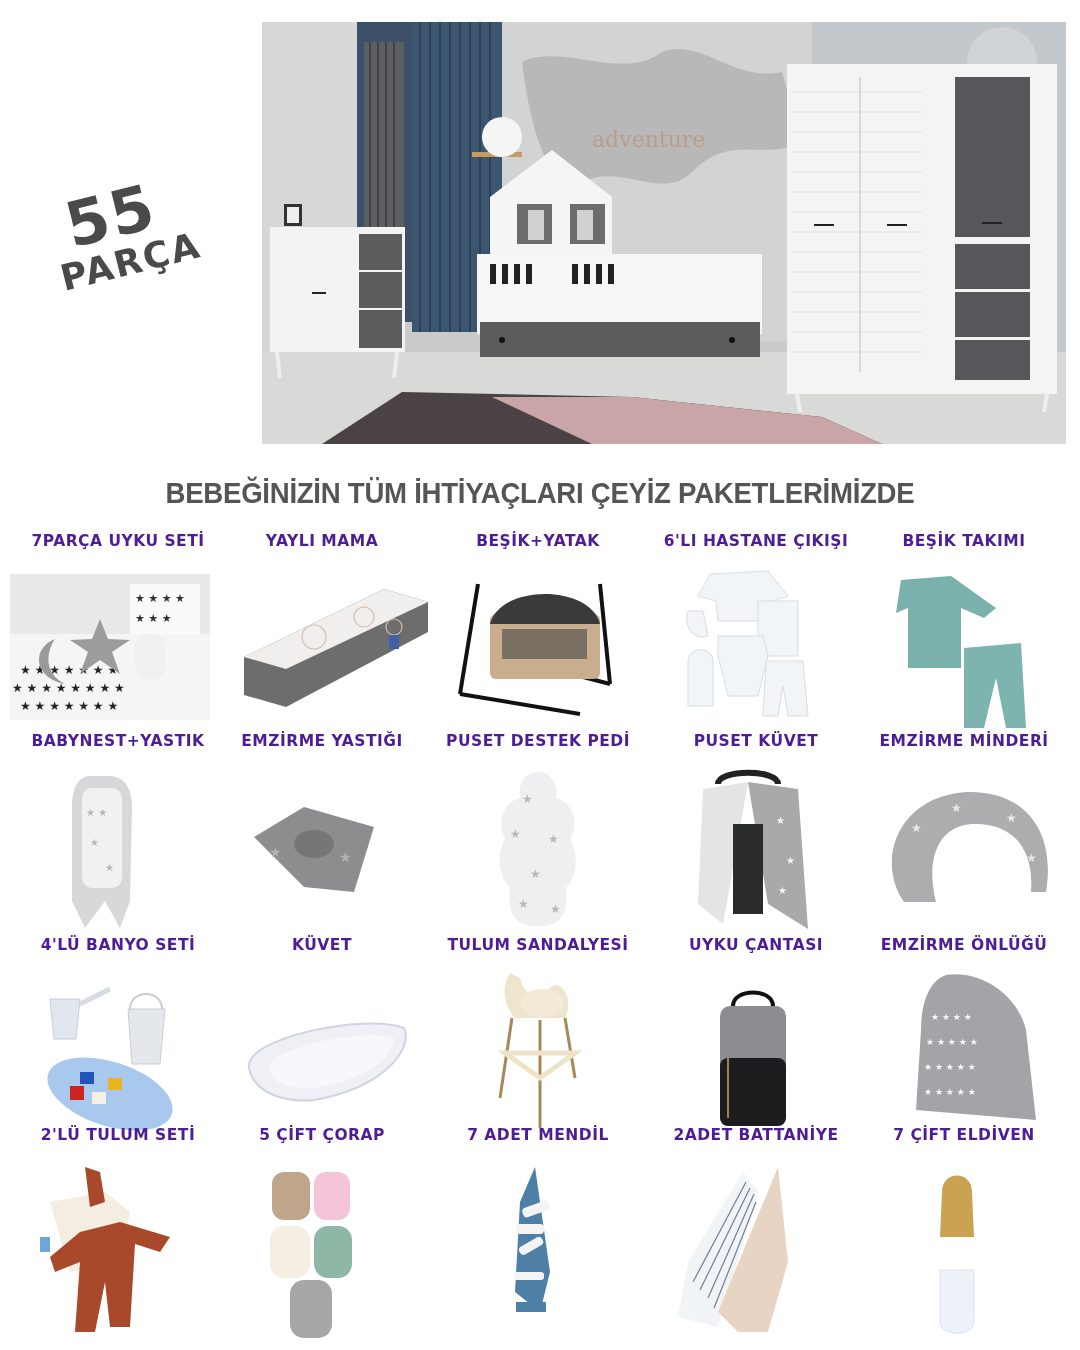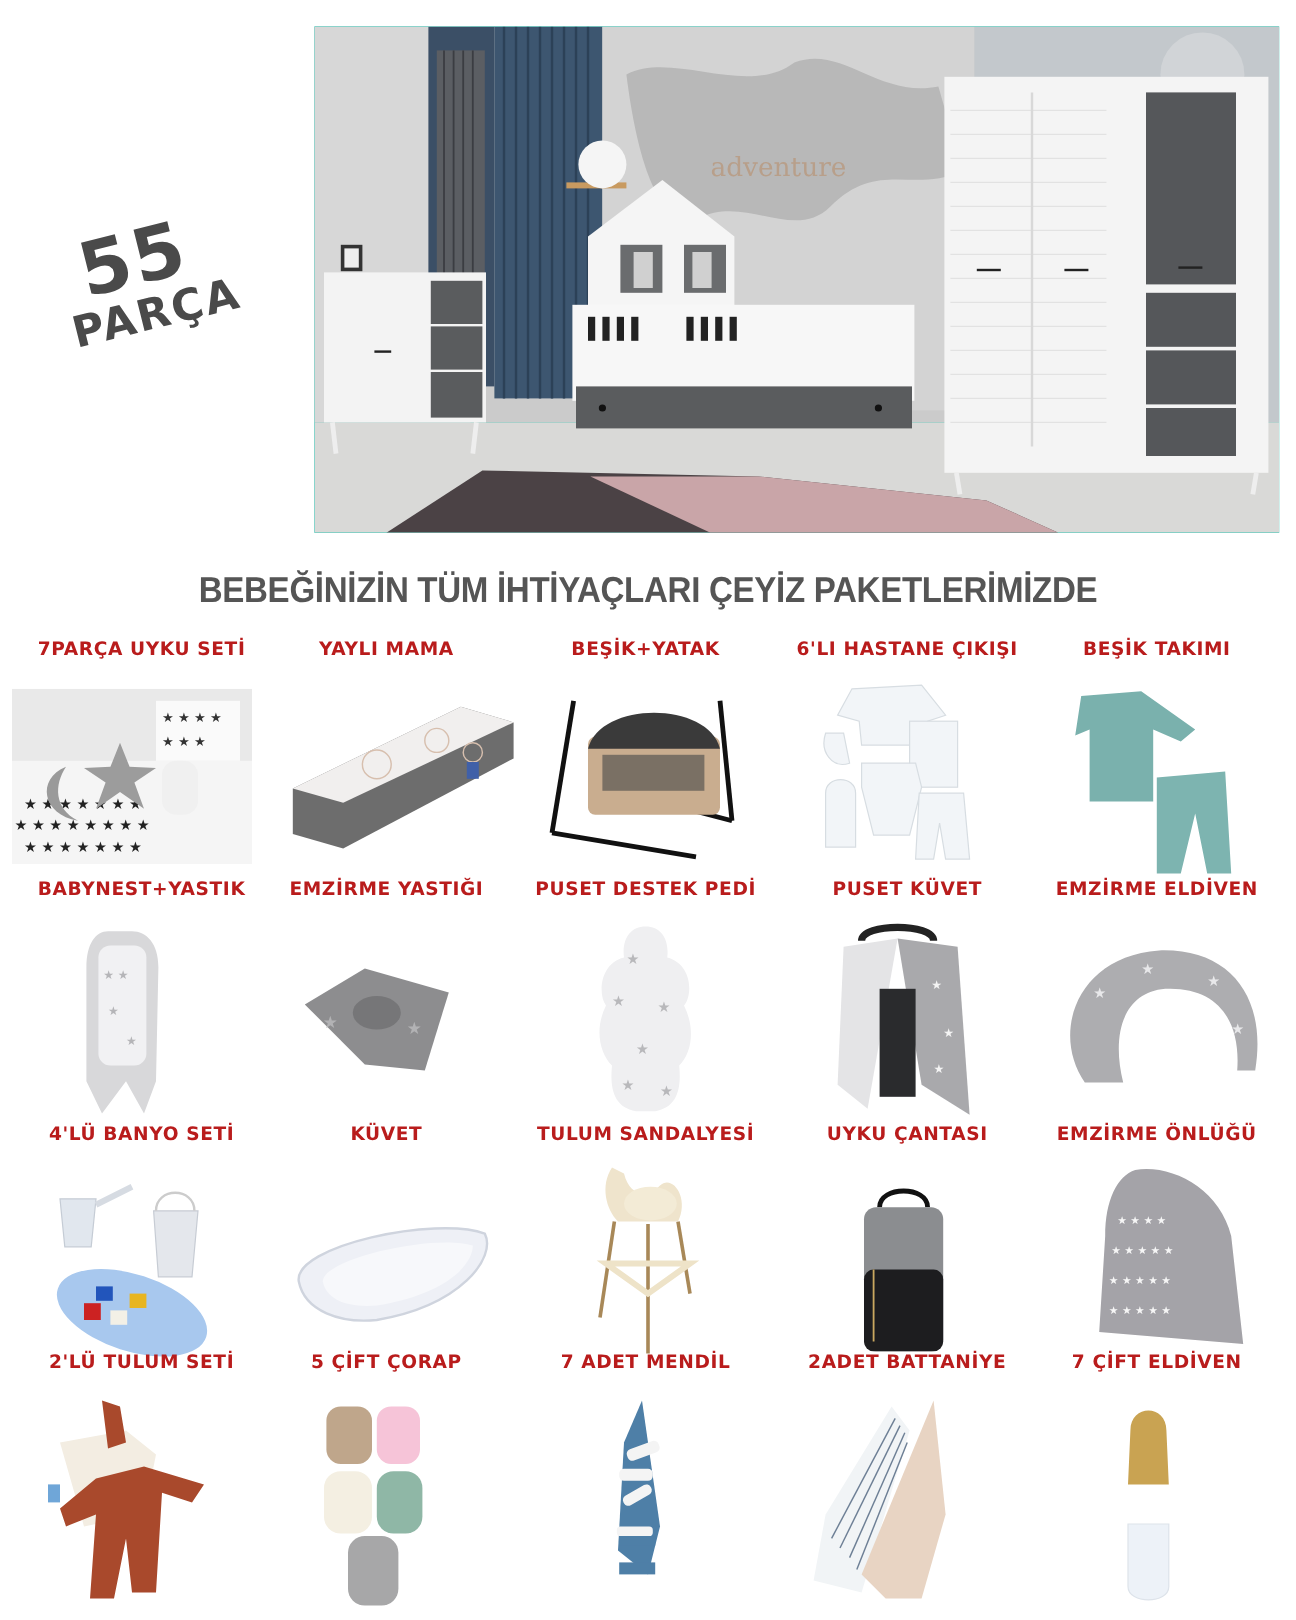--- a/index.html
+++ b/index.html
@@ -5,30 +5,30 @@
   * { box-sizing: border-box; margin: 0; padding: 0; }
   html, body { width: 1080px; height: 1350px; background: #ffffff; overflow: hidden; }
   body { position: relative; font-family: "DejaVu Sans", sans-serif; color: #4a4a4a; }
 
   
   .badge { position: absolute; left: 55px; top: 178px; width: 180px; height: 130px; transform: rotate(-14deg); transform-origin: center; }
   .badge-num { position: absolute; left: 18px; top: 0; font-family: "DejaVu Sans", sans-serif; font-weight: 900; font-size: 62px; letter-spacing: 2px; color: #4a4a4a; line-height: 1; }
   .badge-word { position: absolute; left: 0; top: 62px; font-family: "DejaVu Sans", sans-serif; font-weight: 900; font-size: 36px; letter-spacing: 2px; color: #4a4a4a; line-height: 1; }
 
   
-  .hero { position: absolute; left: 262px; top: 22px; width: 804px; height: 422px; overflow: hidden; background: #14b8a6; }
+  .hero { position: absolute; left: 262px; top: 22px; width: 804px; height: 422px; overflow: hidden; background: #e5e5e5; }
 
   
   .headline { position: absolute; left: 0; top: 476px; width: 1080px; text-align: center; font-family: "Liberation Sans", sans-serif; font-weight: 700; font-size: 30px; color: #555555; letter-spacing: -0.3px; transform: scaleX(0.92); }
 
   
   .grid { position: absolute; left: 0; top: 532px; width: 1080px; }
   .row { position: absolute; left: 0; width: 1080px; }
   .cell { position: absolute; width: 216px; }
-  .label { position: absolute; top: 0; left: 0; width: 216px; text-align: center; font-family: "DejaVu Sans", sans-serif; font-weight: 700; font-size: 15.5px; letter-spacing: 0.5px; color: #b91c1c; white-space: nowrap; }
+  .label { position: absolute; top: 0; left: 0; width: 216px; text-align: center; font-family: "DejaVu Sans", sans-serif; font-weight: 700; font-size: 15.5px; letter-spacing: 0.5px; color: #4c1d95; white-space: nowrap; }
   .thumb { position: absolute; left: 0; width: 216px; }
   .thumb svg { display: block; }
 </style>
 </head>
 <body>
 
 <div class="badge">
   <div class="badge-num">55</div>
   <div class="badge-word">PARÇA</div>
 </div>
@@ -271,21 +271,21 @@
           <rect x="85" y="60" width="30" height="90" fill="#2a2b2d"></rect>
           <g fill="#f4f4f4" font-size="10">
               <text x="128" y="60">★</text>
               <text x="138" y="100">★</text>
               <text x="130" y="130">★</text>
             </g>
         </svg>
       </div>
     </div>
     <div class="cell" style="left:856px">
-      <div class="label">EMZİRME ELDİVEN</div>
+      <div class="label">EMZİRME MİNDERİ</div>
       <div class="thumb" style="top:50px">
         <svg width="216" height="140" viewBox="0 0 216 140">
           <path d="M48 120 C20 80 40 15 110 10 C170 8 200 50 190 110 L175 110 C178 70 160 40 115 42 C80 45 70 80 80 120 Z" fill="#adadb0"></path>
           <g fill="#e8e8ea" font-size="12">
               <text x="55" y="50">★</text>
               <text x="95" y="30">★</text>
               <text x="150" y="40">★</text>
               <text x="170" y="80">★</text>
             </g>
         </svg>

